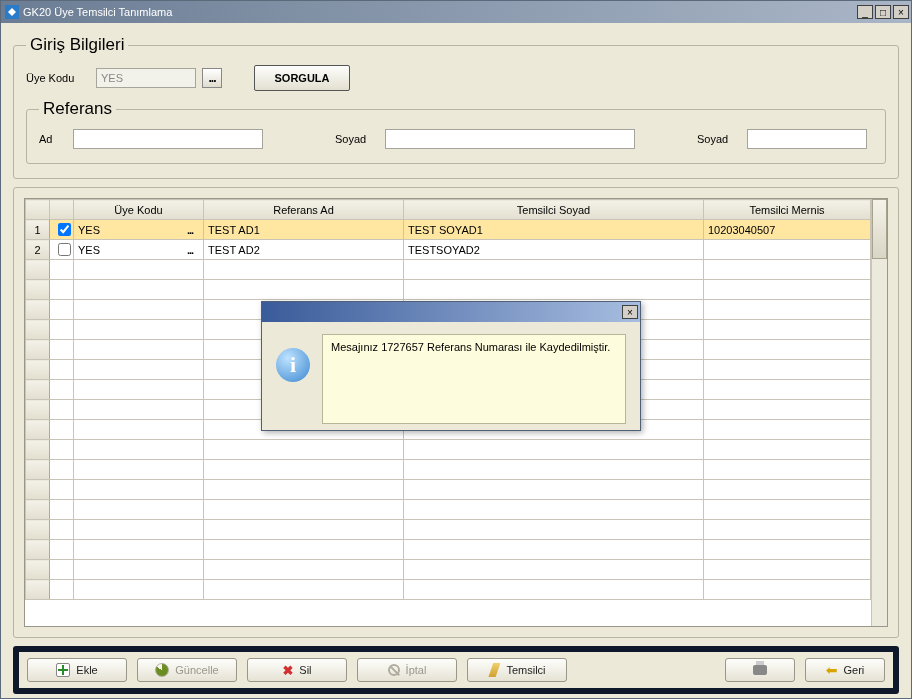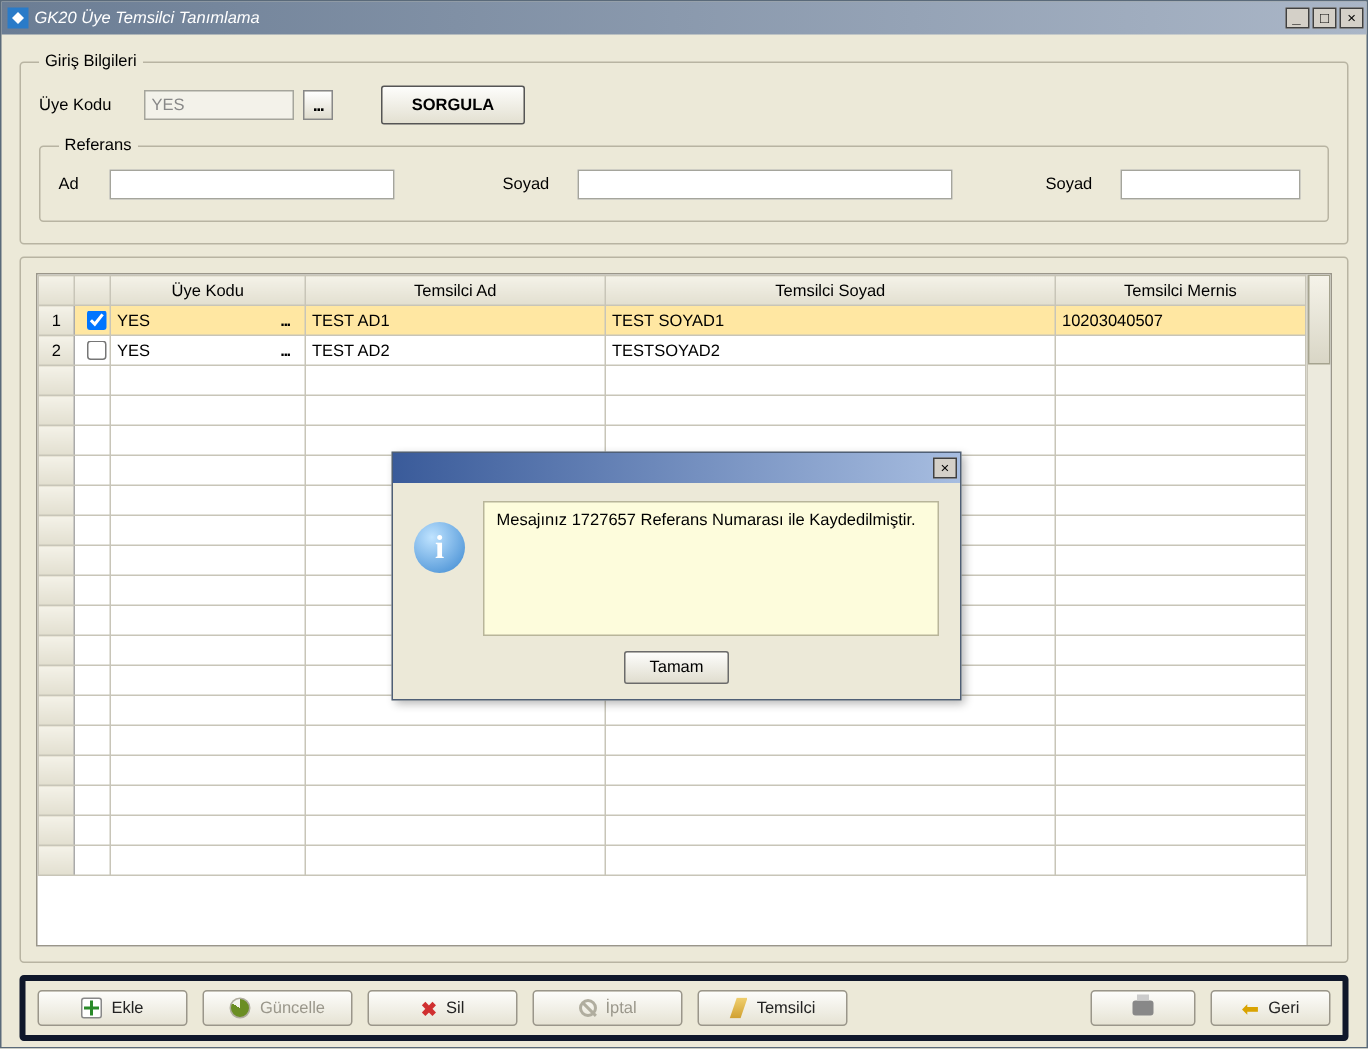--- a/index.html
+++ b/index.html
@@ -17,21 +17,20 @@
     display: flex; flex-direction: column;
     position: relative;
   }
   .titlebar {
     height: 22px;
     background: linear-gradient(to right, #6b7d94, #aab6c7);
     color: #fff;
     display: flex; align-items: center;
     padding: 0 2px 0 4px;
     font-size: 11px;
-    font-style: italic;
   }
   .titlebar .app-icon {
     width: 14px; height: 14px;
     background: #2a7bc8;
     margin-right: 4px;
     display: inline-flex; align-items: center; justify-content: center;
   }
   .titlebar .app-icon::before {
     content: ""; width: 8px; height: 8px; background: #fff;
     clip-path: polygon(50% 0, 100% 50%, 50% 100%, 0 50%);
@@ -50,21 +49,21 @@
     flex: 1; padding: 12px 12px 4px 12px;
     display: flex; flex-direction: column;
     gap: 8px;
   }
   fieldset {
     border: 1px solid #b8b4a2;
     border-radius: 3px;
     padding: 10px 12px 14px 12px;
     margin: 0;
   }
-  legend { padding: 0 4px; font-size: 11px; margin-top: 36px; }
+  legend { padding: 0 4px; font-size: 17px; margin-top: 36px; }
   .row { display: flex; align-items: center; gap: 6px; }
   label.fld { font-size: 11px; }
   .tbox {
     height: 20px; border: 1px solid #a5a59c;
     background: #fff; padding: 2px 4px;
     font-size: 11px;
   }
   .tbox.readonly { background: #f3f2ea; color: #888; }
   .pick-btn {
     width: 20px; height: 20px;
@@ -146,21 +145,21 @@
     border-left: 1px solid #c8c5b8;
   }
   .scroll-thumb {
     width: 100%; height: 60px;
     background: linear-gradient(#f5f3e9,#d9d6c6);
     border: 1px solid #a5a38f;
   }
   .grid-body { flex:1; display:flex; }
   .grid-body-inner { flex:1; overflow:hidden; }
   .toolbar {
-    border: 4px solid #0f172a;
+    border: 6px solid #0f172a;
     border-radius: 3px;
     padding: 6px 8px;
     display: flex; align-items: flex-end; gap: 10px;
   }
   .tbtn {
     min-width: 100px; height: 24px;
     border: 1px solid #9a968a;
     background: linear-gradient(#fdfdfb,#e6e3d4);
     border-radius: 3px;
     display: inline-flex; align-items: center; justify-content: center;
@@ -302,21 +301,21 @@
                 <col class="c-uye">
                   <col class="c-ad">
                   <col class="c-soyad">
                   <col class="c-mernis">
               </colgroup>
               <thead>
                 <tr>
                   <th class="rownum-h"></th>
                   <th class="chk-h"></th>
                   <th>Üye Kodu</th>
-                  <th>Temsilci Ad</th>
+                  <th>Referans Ad</th>
                   <th>Temsilci Soyad</th>
                   <th>Temsilci Mernis</th>
                 </tr>
               </thead>
               <tbody id="grid-rows">
                   <tr class="selected">
                     <td class="rownum">1</td>
                     <td class="chkcell"><input type="checkbox" checked="" style=""></td>
                     <td>
                       <div class="uye-cell">
@@ -520,18 +519,15 @@
   </div>
 
   <div class="dialog">
     <div class="dlg-title">
       <span class="dlg-close">×</span>
     </div>
     <div class="dlg-body">
       <div class="info-icon">i</div>
       <div class="msg-box">Mesajınız 1727657 Referans Numarası ile Kaydedilmiştir.</div>
     </div>
-    <div class="dlg-footer">
-      <button class="ok-btn">Tamam</button>
-    </div>
   </div>
 
 </div>
 
 </body></html>

